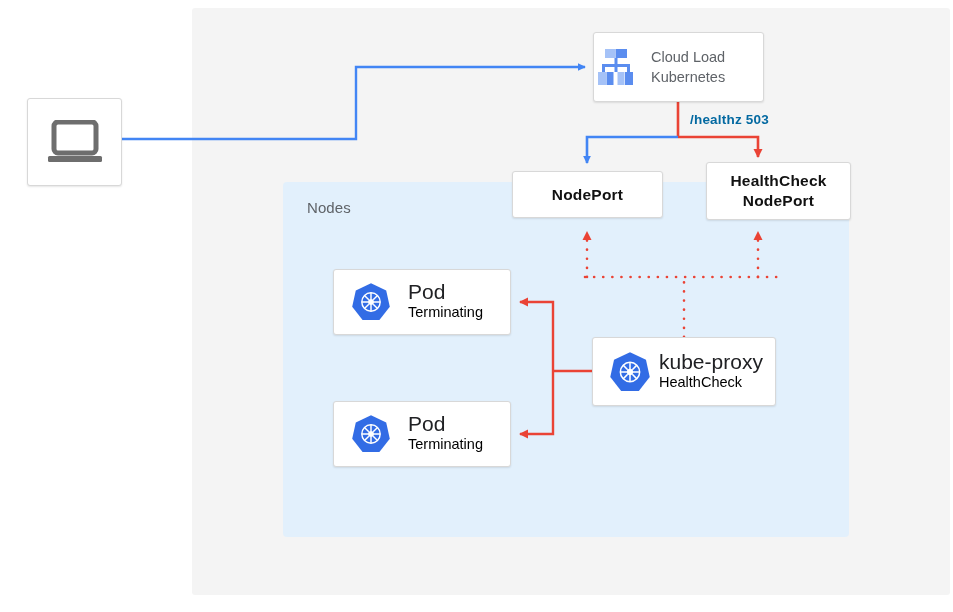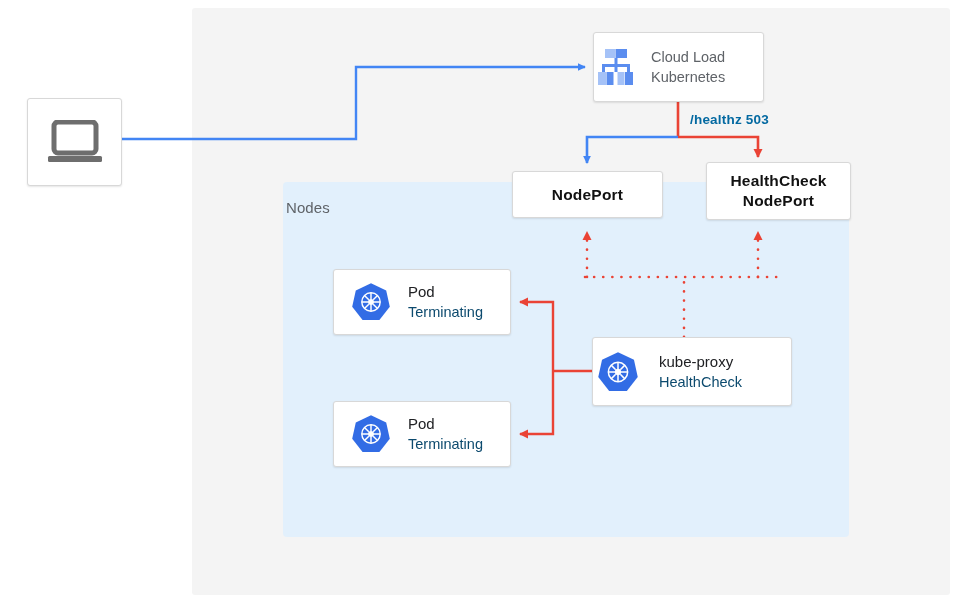--- a/index.html
+++ b/index.html
@@ -4,21 +4,21 @@
 <style>
   html,body{margin:0;padding:0;background:#ffffff;}
   body{width:953px;height:612px;overflow:hidden;
        font-family:"Liberation Sans","DejaVu Sans",sans-serif;}
   #stage{position:relative;width:953px;height:612px;}
 
   .canvas-bg{position:absolute;left:192px;top:8px;width:758px;height:587px;
              background:#f4f4f4;border-radius:3px;}
   .nodes-region{position:absolute;left:283px;top:182px;width:566px;height:355px;
                 background:#e2f0fc;border-radius:4px;}
-  .nodes-label{position:absolute;left:286px;top:199px;font-size:15px;color:#5f6368;
+  .nodes-label{position:absolute;left:307px;top:199px;font-size:15px;color:#5f6368;
                letter-spacing:.1px;}
 
   .card{position:absolute;background:#ffffff;border:1px solid #d8d8d8;
         border-radius:3px;box-sizing:border-box;
         box-shadow:0 1px 2px rgba(0,0,0,.10);}
 
   .client-card{left:27px;top:98px;width:95px;height:88px;}
   .laptop-ico{position:absolute;left:50%;top:50%;transform:translate(-50%,-50%);
               width:58px;height:44px;}
 
@@ -31,28 +31,28 @@
            display:flex;align-items:center;justify-content:center;}
   .hcnp-card{left:686px;top:162px;width:145px;height:58px;
              display:flex;align-items:center;justify-content:center;margin-left:20px;}
   .np-label{font-size:15.5px;font-weight:bold;color:#111;text-align:center;
             line-height:20px;letter-spacing:.2px;}
 
   .pod-card{left:333px;top:269px;width:178px;height:66px;display:flex;
             align-items:center;padding-left:17px;gap:17px;}
   .pod-card2{left:333px;top:401px;width:178px;height:66px;display:flex;
              align-items:center;padding-left:17px;gap:17px;}
-  .kp-card{left:592px;top:337px;width:200px;height:69px;display:flex;
-           align-items:center;padding-left:4px;gap:20px;}
+  .kp-card{left:592px;top:337px;width:184px;height:69px;display:flex;
+           align-items:center;padding-left:16px;gap:8px;}
 
   .k8s-ico{width:40px;height:40px;flex:0 0 auto;}
   .kp-ico{width:42px;height:42px;flex:0 0 auto;}
   .two-line{line-height:20px;}
-  .t-main{font-size:15px;color:#202124;}
-  .t-sub{font-size:14.5px;color:#0c4a6e;}
+  .t-main{font-size:21px;color:#202124;}
+  .t-sub{font-size:14.5px;color:#000000;}
 
   .healthz-label{position:absolute;left:690px;top:112px;font-size:13.5px;
                  font-weight:bold;color:#0369a1;letter-spacing:.2px;}
 
   svg.wires{position:absolute;left:0;top:0;width:953px;height:612px;
             pointer-events:none;overflow:visible;}
 </style>
 </head>
 <body>
 

